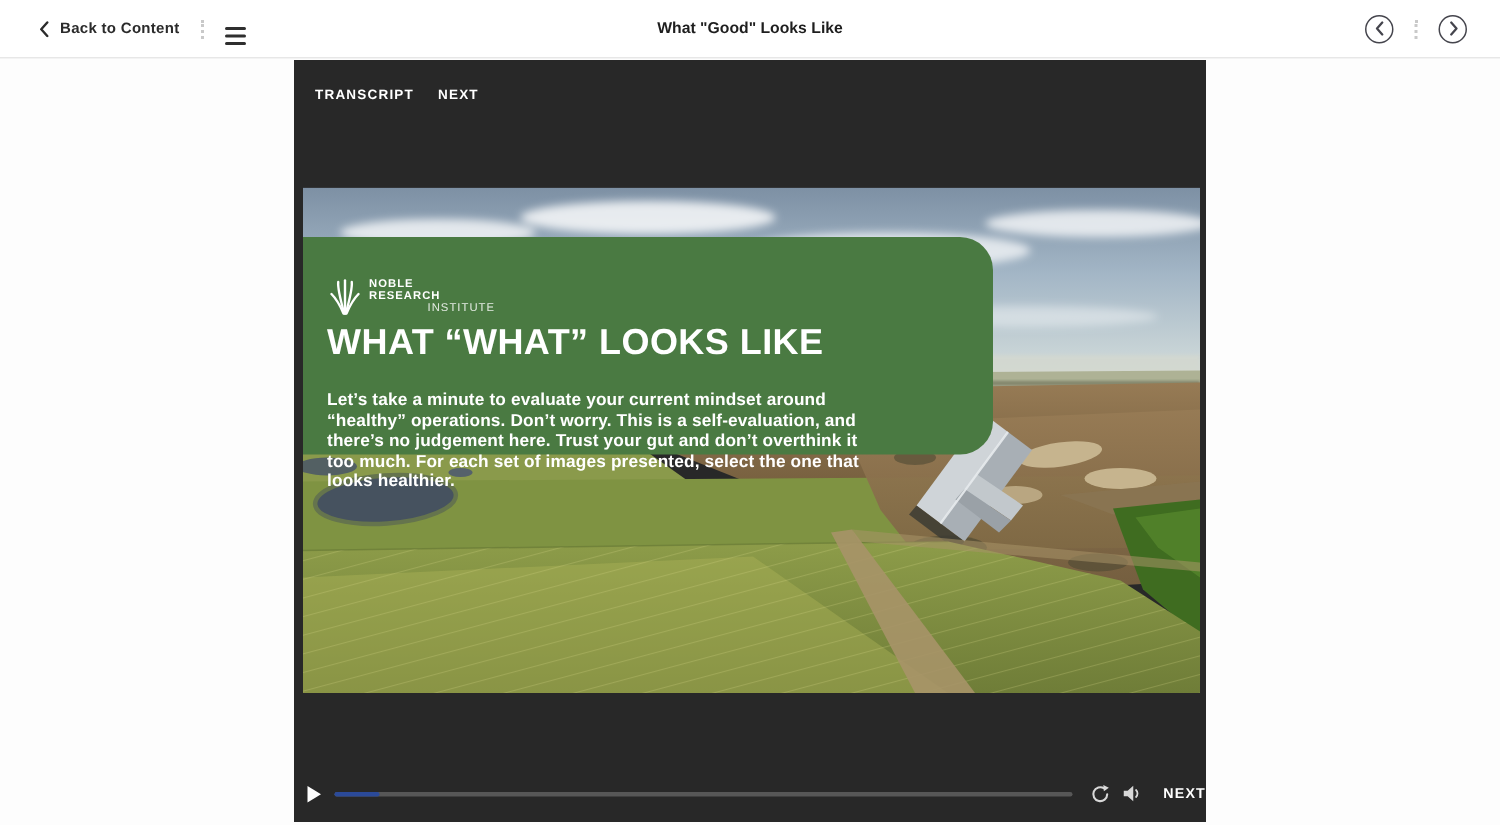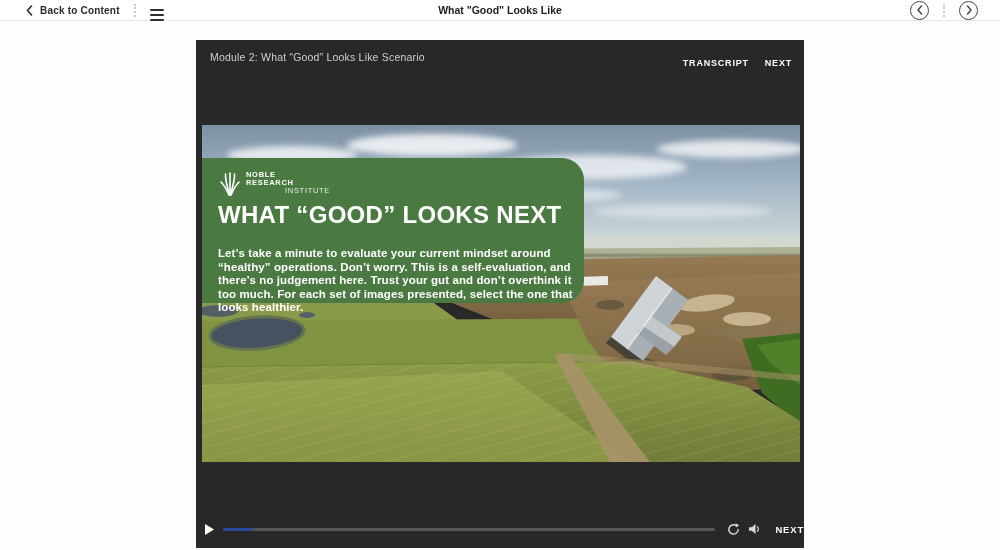--- a/index.html
+++ b/index.html
@@ -1,21 +1,21 @@
 <!DOCTYPE html>
 <html><head>
 <meta charset="utf-8">
 <style>
   * { margin:0; padding:0; box-sizing:border-box; }
   html,body { width:1000px; height:550px; overflow:hidden; background:#fff;
               font-family:"Liberation Sans", sans-serif; }
   .page { position:relative; width:1000px; height:550px; background:#fdfdfd; }
 
   
-  .topbar { position:absolute; top:0; left:0; width:1000px; height:21px;
+  .topbar { position:absolute; top:0; left:0; width:1000px; height:39px;
             background:#fff; border-bottom:1px solid #e7e7e7;
             display:flex; align-items:center; }
   .topbar-left { display:flex; align-items:center; padding-left:26px; }
   .back-btn { display:flex; align-items:center; gap:7px; background:none; border:none;
               cursor:pointer; color:#2b2b2b; font-family:inherit; }
   .back-btn span { font-size:10px; font-weight:bold; letter-spacing:.2px; color:#2b2b2b; }
   .dots-sep { display:inline-block; height:13px; border-left:2px dotted #c9c9c9; margin:0 14px; }
   .menu-btn { background:none; border:none; cursor:pointer; }
   .hamburger { display:inline-flex; flex-direction:column; gap:3px; }
   .hamburger i { display:block; width:14px; height:2px; background:#2f2f2f; border-radius:1px; }
@@ -35,22 +35,22 @@
   .module-title { font-size:10.5px; color:#cfcfcf; letter-spacing:.2px; }
   .player-header-right { display:flex; align-items:center; gap:16px; }
   .ph-btn { background:none; border:none; color:#fff; font-family:inherit;
             font-size:9px; font-weight:bold; letter-spacing:.8px; cursor:pointer;margin-top:12px; }
 
   
   .video-frame { position:absolute; left:6px; top:85px; width:598px; height:337px;
                  overflow:hidden; }
   .farm-photo { position:absolute; left:0; top:0; width:598px; height:337px; display:block; }
 
-  .intro-card { position:absolute; left:0; top:33px; width:382px; height:145px;
-                border-radius:0 22px 22px 0; padding:12px 18px 0 16px; color:#fff; }
+  .intro-card { position:absolute; left:0; top:33px; width:460px; height:145px;
+                border-radius:0 22px 22px 0; padding:26px 18px 0 16px; color:#fff; }
   .logo { display:flex; align-items:center; gap:4px; }
   .logo-text { display:flex; flex-direction:column; }
   .logo-text span { font-size:7.5px; line-height:8px; letter-spacing:.7px; font-weight:bold; }
   .logo-text span:last-child { font-weight:normal; opacity:.85;margin-left:39px; }
   .slide-heading { font-size:24px; font-weight:bold; letter-spacing:.3px; margin-top:5px;
                    white-space:nowrap; }
   .slide-body { margin-top:18px; font-size:11.5px; font-weight:bold; line-height:13.5px;
                 letter-spacing:.1px; width:362px; }
 
   
@@ -101,21 +101,20 @@
         <svg width="8" height="10" viewBox="0 0 8 10">
           <polyline points="2.5,1 6,5 2.5,9" fill="none" stroke="#45454d" stroke-width="1.5" stroke-linecap="round" stroke-linejoin="round"></polyline>
         </svg>
       </button>
     </div>
   </header>
 
   <div class="player" style="background-color: rgb(40, 40, 40);">
 
     <div class="player-header">
-      <span class="module-title">Module 2: What “Good” Looks Like Scenario</span>
       <div class="player-header-right">
         <button class="ph-btn">TRANSCRIPT</button>
         <button class="ph-btn">NEXT</button>
       </div>
     </div>
 
     <div class="video-frame">
       <svg class="farm-photo" viewBox="0 0 598 337" preserveAspectRatio="none">
         <defs>
           <linearGradient id="sky" x1="0" y1="0" x2="0" y2="1">
@@ -213,21 +212,21 @@
               <path d="M11.5 25 C9 16 7 8 7.5 4"></path>
               <path d="M12.5 25 C15 16 17 8 16.5 4"></path>
             </g>
           </svg>
           <div class="logo-text">
             <span>NOBLE</span>
             <span>RESEARCH</span>
             <span>INSTITUTE</span>
           </div>
         </div>
-        <h1 class="slide-heading">WHAT “GOOD” LOOKS NEXT</h1>
+        <h1 class="slide-heading">WHAT “WHAT” LOOKS LIKE</h1>
         <p class="slide-body">Let’s take a minute to evaluate your current mindset around “healthy” operations. Don’t worry. This is a self-evaluation, and there’s no judgement here. Trust your gut and don’t overthink it too much. For each set of images presented, select the one that looks healthier.</p>
       </div>
     </div>
 
     <div class="player-controls">
       <button class="play-btn">
         <svg width="11" height="13" viewBox="0 0 11 13">
           <path d="M1 1 L10 6.5 L1 12 Z" fill="#ffffff"></path>
         </svg>
       </button>

